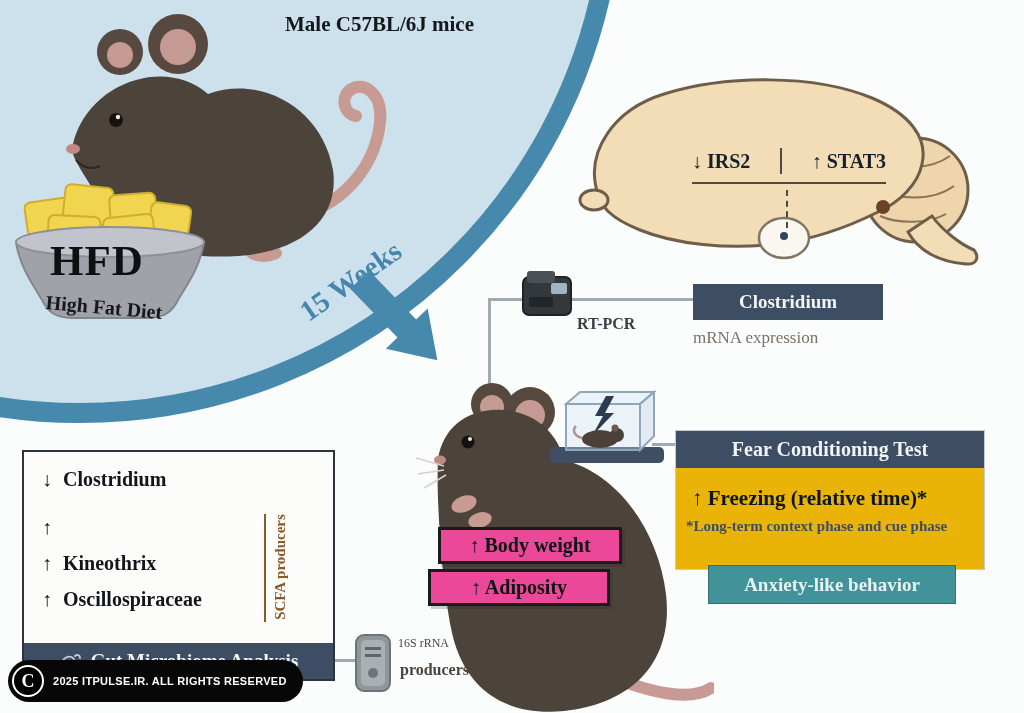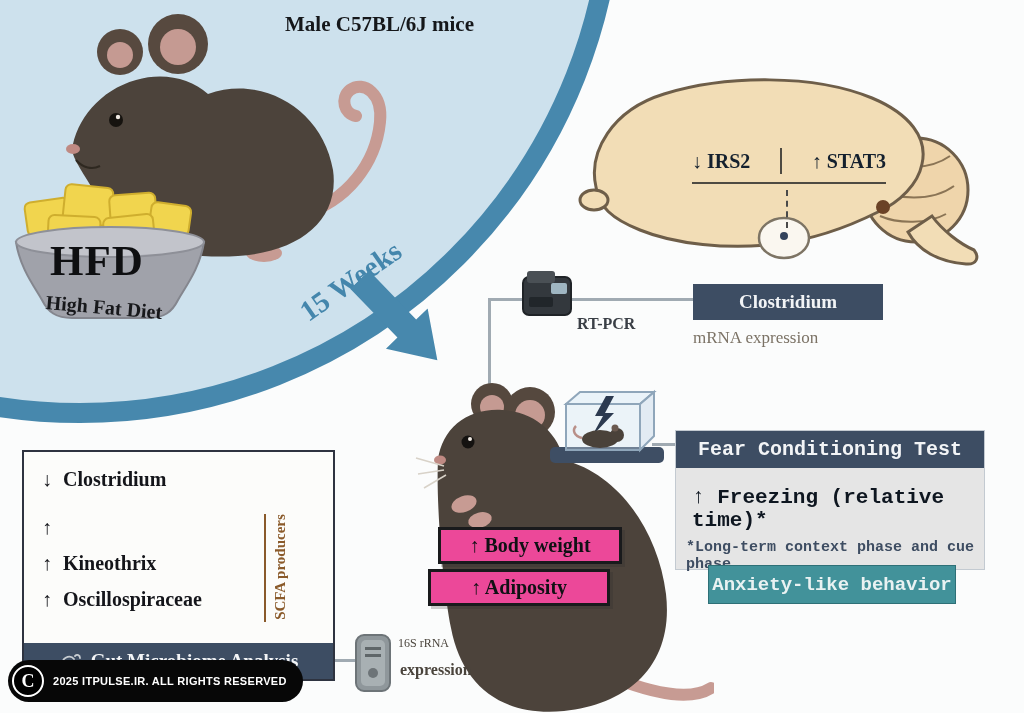--- a/index.html
+++ b/index.html
@@ -123,21 +123,21 @@
     <polygon points="18,18 32,6 106,6 92,18" fill="rgba(220,235,245,0.55)" stroke="#8fa6ba" stroke-width="2"></polygon>
     <polygon points="92,18 106,6 106,50 92,64" fill="rgba(195,215,232,0.45)" stroke="#8fa6ba" stroke-width="2"></polygon>
     <rect x="18" y="18" width="74" height="46" fill="rgba(205,225,240,0.35)" stroke="#8fa6ba" stroke-width="2"></rect>
     <polygon points="58,10 47,30 55,30 44,50 66,27 57,27 66,10" fill="#2c3a50"></polygon>
     <ellipse cx="52" cy="53" rx="18" ry="9" fill="#4a423a"></ellipse>
     <circle cx="69" cy="49" r="7" fill="#4a423a"></circle>
     <circle cx="67" cy="42" r="3.5" fill="#6b5a50"></circle>
     <path d="M 34 52 C 26 50 24 44 28 40" stroke="#b98f88" stroke-width="2.5" fill="none"></path>
   </svg>
 
-  <div class="abs" style="left:675px;top:430px;width:310px;height:140px;background:#e5e5e5;border:1px solid #c3cad1;box-sizing:border-box;font-family:Liberation Mono, monospace;">
+  <div class="abs" style="left:675px;top:430px;width:310px;height:140px;background:#eab308;border:1px solid #c3cad1;box-sizing:border-box;">
     <div class="navybox" style="width:100%;height:37px;font-size:20px;">
       <span>Fear Conditioning Test</span>
     </div>
     <div style="margin:18px 0 0 16px;font-size:21px;font-weight:700;color:#0e1620;">↑ Freezing (relative time)*</div>
     <div style="margin:7px 0 0 10px;font-size:15px;font-weight:600;color:#3e4d62;">*Long-term context phase and cue phase</div>
     <div style="position:absolute;left:32px;top:134px;width:246px;height:37px;background:#42929a;border:1px solid #2e7077;
                 display:flex;align-items:center;justify-content:center;font-size:19px;font-weight:600;color:#e9f2f2;">
       <span>Anxiety-like behavior</span>
     </div>
   </div>
@@ -177,21 +177,21 @@
   </div>
 
   <svg class="abs" style="left:352px;top:633px;" width="42" height="60" viewBox="0 0 42 60">
     <rect x="4" y="2" width="34" height="56" rx="8" fill="#8f979b" stroke="#6d7478" stroke-width="2"></rect>
     <rect x="9" y="7" width="24" height="46" rx="5" fill="#a8b0b3"></rect>
     <rect x="13" y="14" width="16" height="3" fill="#5f6669"></rect>
     <rect x="13" y="21" width="16" height="3" fill="#5f6669"></rect>
     <circle cx="21" cy="40" r="5" fill="#6d7478"></circle>
   </svg>
   <div class="abs" style="left:398px;top:636px;font-size:12px;font-weight:400;color:#4a443c;">16S rRNA</div>
-  <div class="abs" style="left:400px;top:661px;font-size:16px;font-weight:600;color:#4a443c;">expression</div>
+  <div class="abs" style="left:400px;top:661px;font-size:16px;font-weight:600;color:#4a443c;">producers</div>
 
   <div class="abs" style="left:8px;top:660px;height:42px;background:#070707;border-radius:22px;display:flex;align-items:center;
               gap:9px;padding:0 16px 0 4px;">
     <div style="width:32px;height:32px;border-radius:50%;background:#000;border:2.5px solid #fff;box-sizing:border-box;
                 display:flex;align-items:center;justify-content:center;color:#fff;font-weight:800;font-size:18px;">
       <span>C</span>
     </div>
     <span style="color:#fff;font-family:'Liberation Sans','DejaVu Sans',sans-serif;font-size:11px;font-weight:700;letter-spacing:.3px;">2025 ITPULSE.IR. ALL RIGHTS RESERVED</span>
   </div>
 

